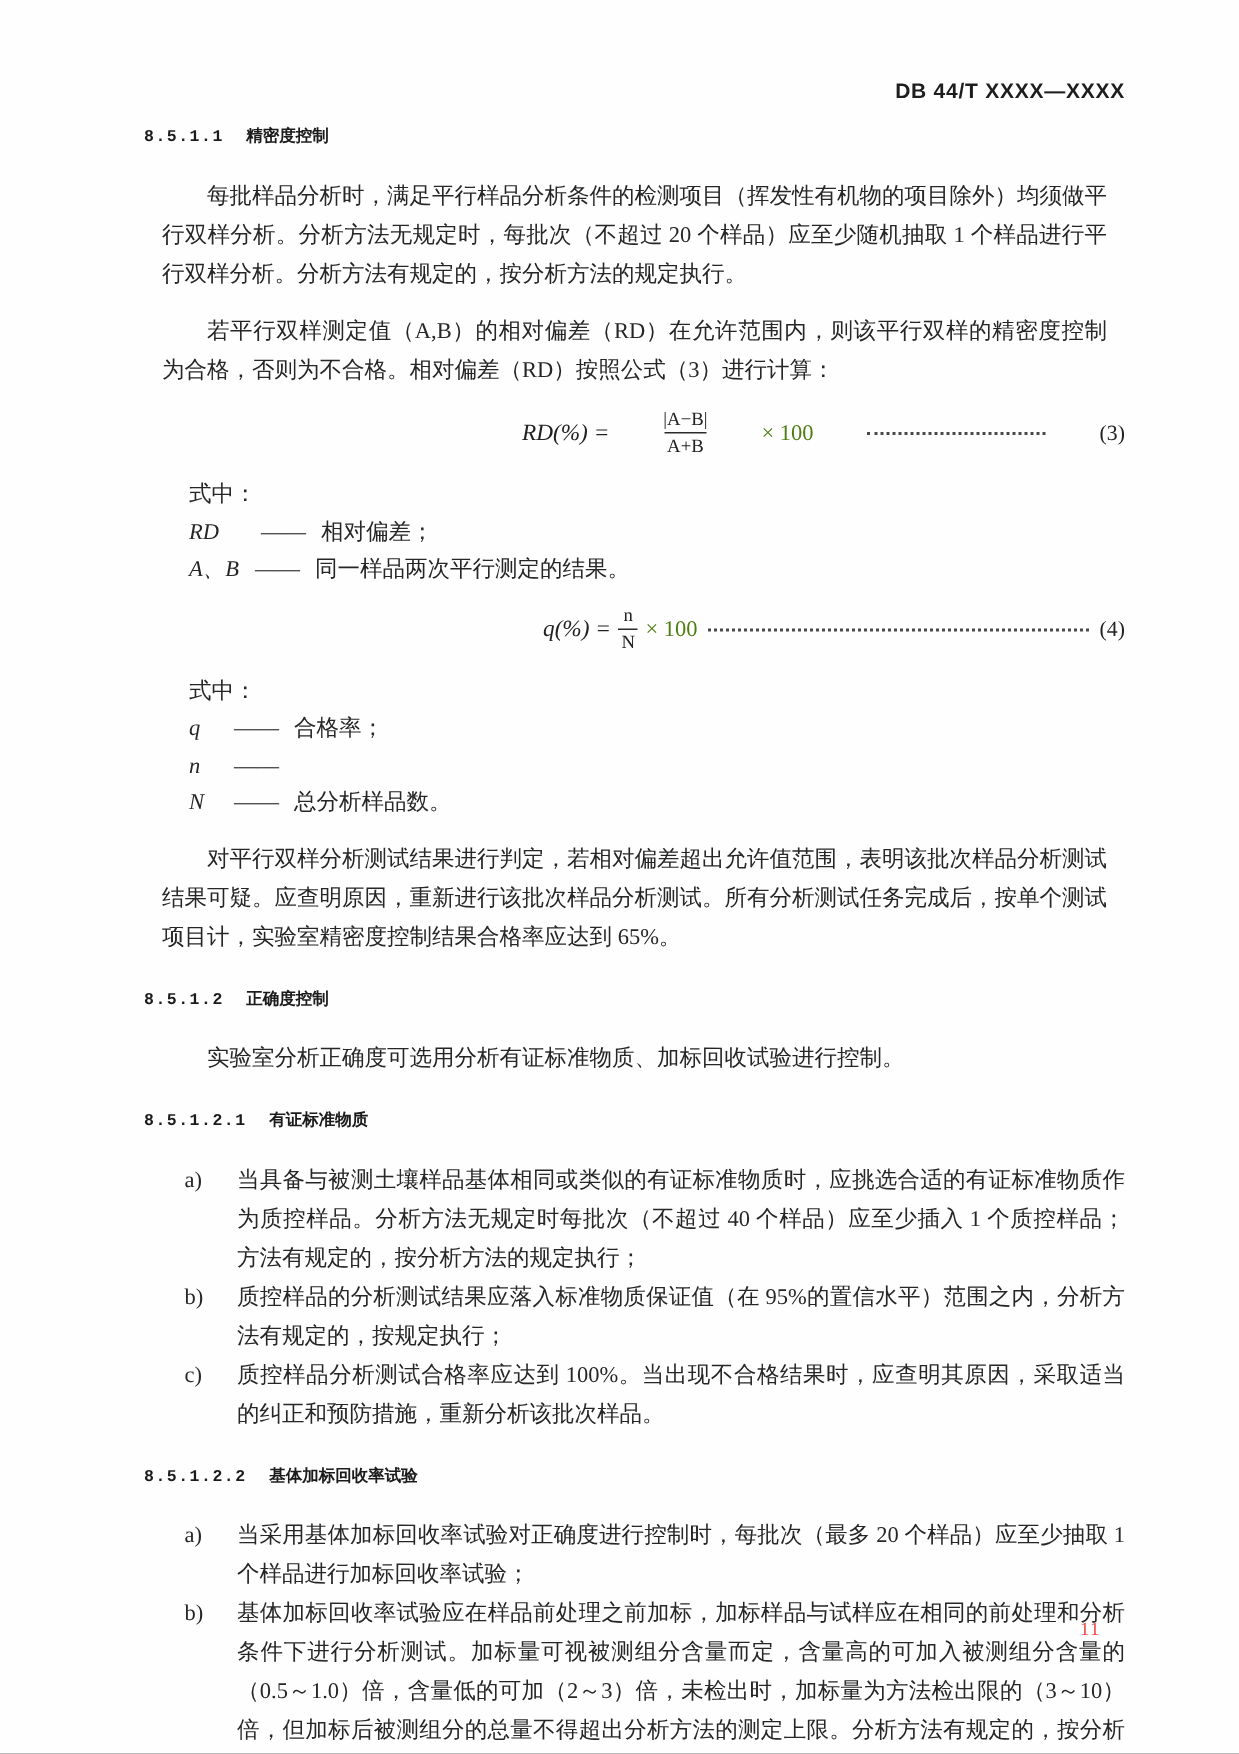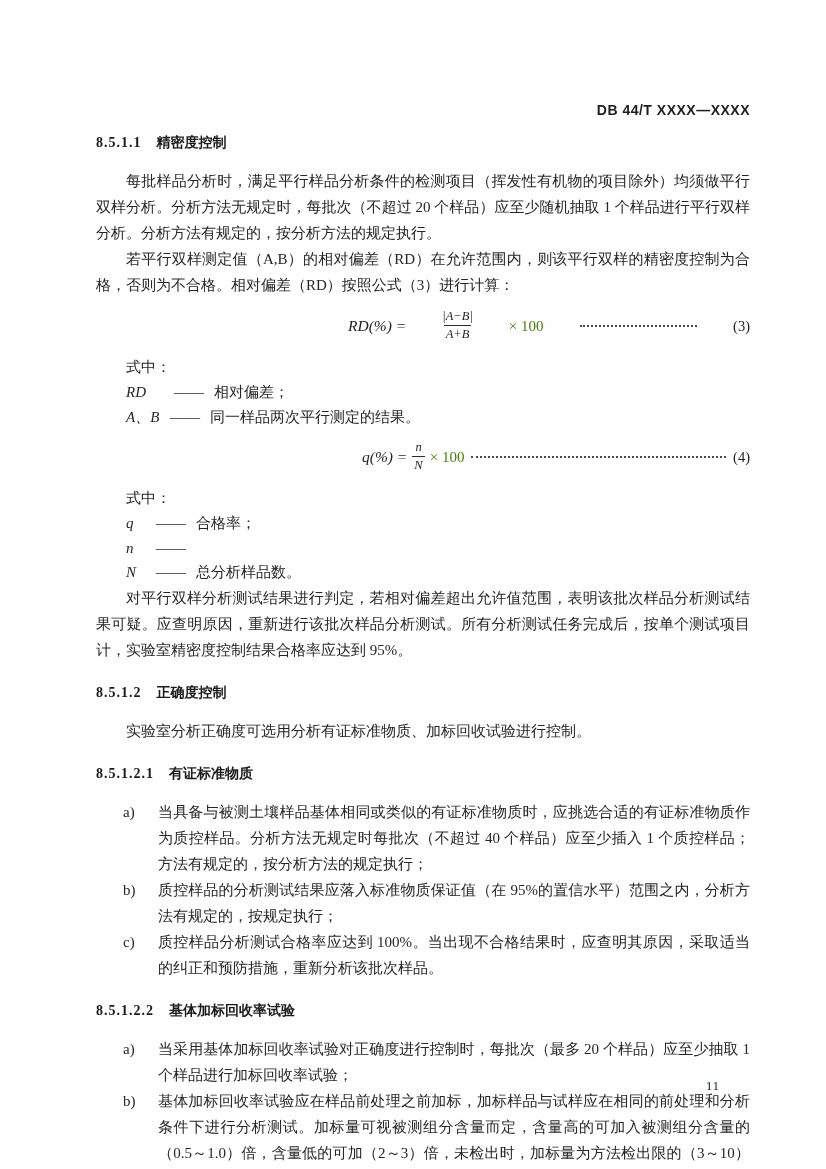--- a/index.html
+++ b/index.html
@@ -2,49 +2,49 @@
 <html lang="zh"><head>
 <meta charset="utf-8">
 <style>
   html,body{margin:0;padding:0;background:#888;}
   .page{
     position:relative;
     width:826px;height:1169px;
     margin:0 auto;
     background:#fefefe;
     box-sizing:border-box;
-    padding:100px 76px 0 96px;
+    padding:50px 76px 0 96px;
     font-family:"Liberation Serif","DejaVu Serif",serif;
     color:#262626;
     font-size:15px;
     line-height:26px;
     overflow:hidden;
   }
   .header-code{
     text-align:right;
     font-family:"Liberation Sans","DejaVu Sans",sans-serif;
     font-weight:600;
     font-size:14px;
     letter-spacing:0.5px;
     color:#1d1d1d;
     line-height:20px;
     margin-bottom:12px;
   }
   .sec-heading{
-    font-family:Liberation Serif, serif;
+    font-family:Liberation Mono, monospace;
     font-weight:700;
-    font-size:14px;
+    font-size:11px;
     color:#1b1b1b;
     line-height:21px;
     margin:19px 0 15px 0;
   }
   .sec-heading .h-num{margin-right:15px;letter-spacing:1px;}
   .sec-heading.first{margin-top:0;}
   p.body-par{
-    margin:0;
+    margin:12px;
     text-indent:2em;
     text-align:justify;
     font-family:Liberation Serif, serif;
   }
   .formula-row{
     display:flex;
     align-items:center;
     margin:11px 0 13px 0;
   }
   .formula-row.f3{padding-left:252px;gap:29px;}
@@ -57,21 +57,20 @@
     white-space:nowrap;
   }
   .fx-up{font-style:normal;white-space:nowrap;font-size:15px;color:#4d7c0f;}
   .frac{
     display:inline-flex;
     flex-direction:column;
     align-items:center;
     margin:0 5px;
     font-size:12.5px;
     line-height:1.2;
-    font-style:italic;
     color:#222;
   }
   .frac-den{border-top:1.3px solid #2b2b2b;padding:1px 2px 0 2px;}
   .frac-num{padding:0 2px 1px 2px;}
   .leader{
     flex:1;
     min-width:36px;
     height:0;
     border-top:2px dotted #4a4a4a;
     margin:0 7px;
@@ -91,23 +90,23 @@
   }
   .def-dash{margin:0 10px 0 4px;white-space:nowrap;}
   .def-text{flex:1;}
   .hang-list{margin:0 0 0 27px;padding:0;}
   .hang-item{display:flex;margin:0;}
   .li-marker{flex:none;width:35px;line-height:26px;}
   .li-text{flex:1;text-align:justify;line-height:26px;}
   .page-number{
     position:absolute;
     top:1073px;
-    right:106px;
+    right:92px;
     font-size:12.5px;
-    color:#0f172a;
+    color:#ef4444;
     letter-spacing:1px;
   }
 </style>
 </head>
 <body>
 
 <div class="page">
 
   <div class="header-code">DB 44/T XXXX—XXXX</div>
 
@@ -162,21 +161,21 @@
   <div class="def-row">
     <span class="def-term" style="min-width:26px">n</span>
     <span class="def-dash">——</span>
   </div>
   <div class="def-row">
     <span class="def-term" style="min-width:26px">N</span>
     <span class="def-dash">——</span>
     <span class="def-text">总分析样品数。</span>
   </div>
 
-  <p class="body-par">对平行双样分析测试结果进行判定，若相对偏差超出允许值范围，表明该批次样品分析测试结果可疑。应查明原因，重新进行该批次样品分析测试。所有分析测试任务完成后，按单个测试项目计，实验室精密度控制结果合格率应达到 95%。</p>
+  <p class="body-par">对平行双样分析测试结果进行判定，若相对偏差超出允许值范围，表明该批次样品分析测试结果可疑。应查明原因，重新进行该批次样品分析测试。所有分析测试任务完成后，按单个测试项目计，实验室精密度控制结果合格率应达到 65%。</p>
 
   <div class="sec-heading">
     <span class="h-num">8.5.1.2</span><span>正确度控制</span>
   </div>
   <p class="body-par">实验室分析正确度可选用分析有证标准物质、加标回收试验进行控制。</p>
 
   <div class="sec-heading">
     <span class="h-num">8.5.1.2.1</span><span>有证标准物质</span>
   </div>
   <div class="hang-list">

